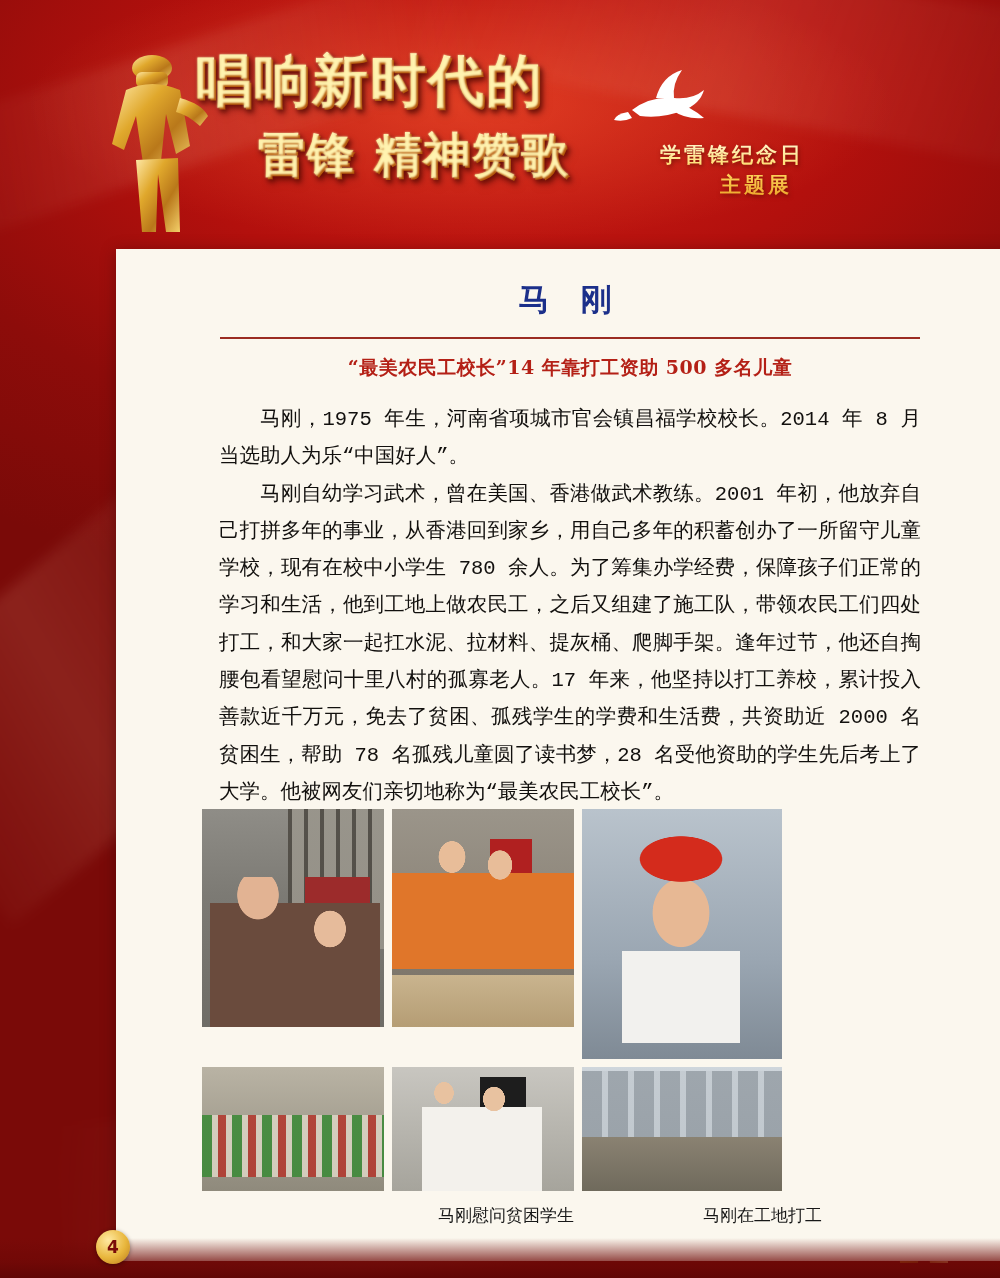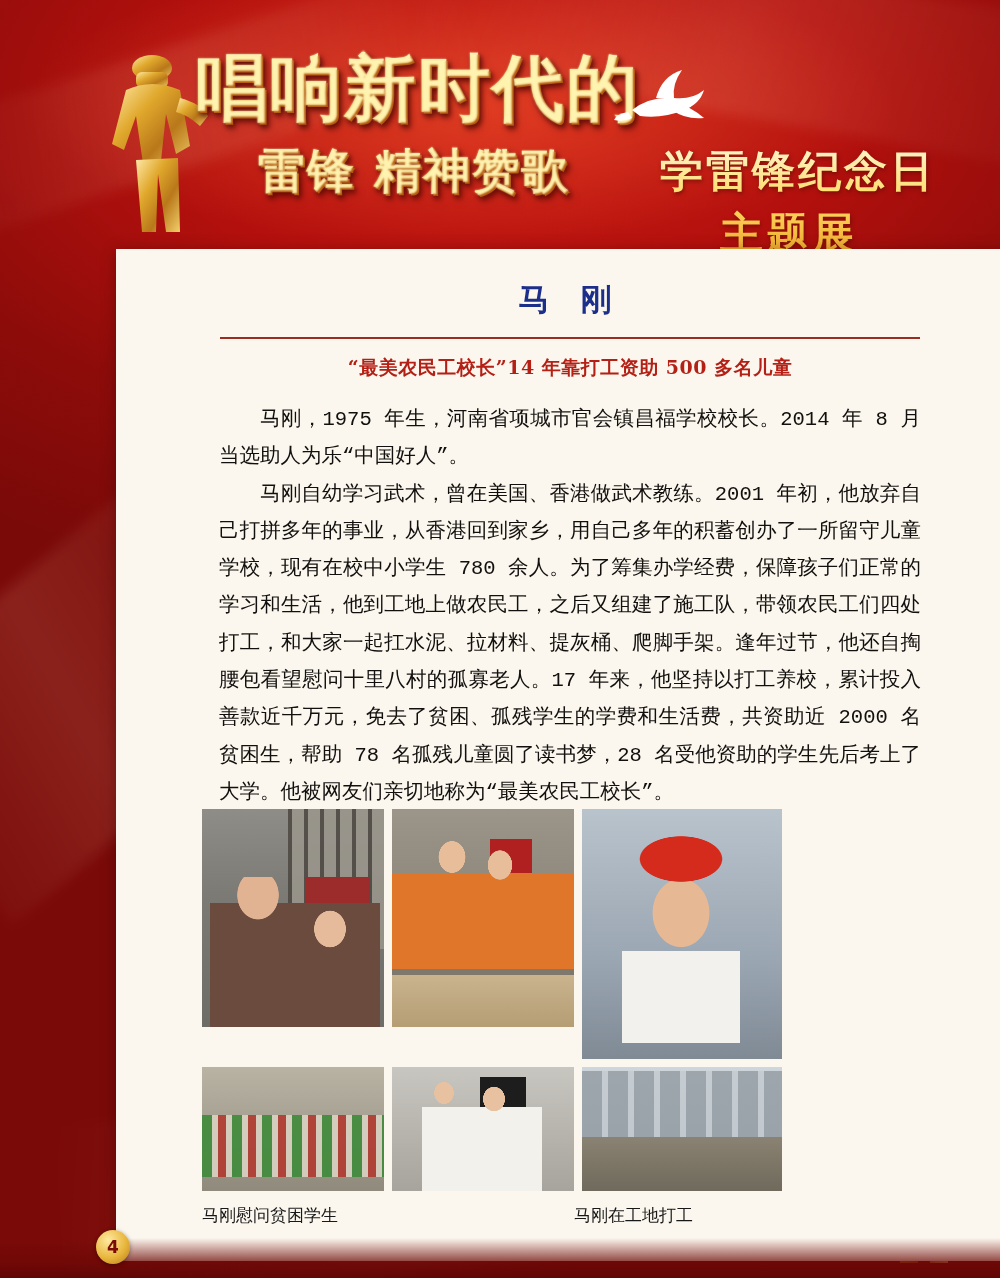--- a/index.html
+++ b/index.html
@@ -67,21 +67,21 @@
     color: #ffe07a;
     font-family: "DejaVu Serif", serif;
     font-weight: bold;
     letter-spacing: 2px;
     text-shadow:
       0 0 2px #fff3b0,
       2px 2px 0 #b3560a,
       3px 4px 6px rgba(60,0,0,0.55);
   }
   .title-line1 {
-    font-size: 72px;
+    font-size: 56px;
     line-height: 1.0;
     background: linear-gradient(180deg, #fff6c8 0%, #ffd760 42%, #f0a32a 75%, #ffeaa0 100%);
     -webkit-background-clip: text;
     background-clip: text;
     color: transparent;
     -webkit-text-fill-color: transparent;
     filter: drop-shadow(2px 3px 2px rgba(90,10,0,.6));
   }
   .title-line2 {
     font-size: 47px;
@@ -102,21 +102,21 @@
     width: 110px; height: 70px;
   }
 
   .subtitle {
     position: absolute;
     left: 660px; top: 140px;
     width: 320px;
     text-align: left;
     font-family: "DejaVu Serif", serif;
     font-weight: bold;
-    font-size: 43px;
+    font-size: 21px;
     line-height: 1.45;
     background: linear-gradient(180deg, #fff8d6 0%, #ffd960 50%, #eb9e22 100%);
     -webkit-background-clip: text;
     background-clip: text;
     color: transparent;
     -webkit-text-fill-color: transparent;
     filter: drop-shadow(1px 2px 2px rgba(90,10,0,.65));
     letter-spacing: 3px;
   }
   .subtitle .line2 { display: block; margin-left: 60px; }
@@ -184,21 +184,21 @@
   .cap-row {
     position: absolute;
     left: 86px; top: 955px;
     width: 620px;
     display: flex;
   }
   .cap {
     font-family: "DejaVu Sans", sans-serif;
     font-size: 17px;
     color: #181818;
-    text-align: left;
+    text-align: right;
   }
 
   
   .p1 { width: 182px; height: 218px; margin-right: 8px;
         background:
           linear-gradient(180deg, #8f8d87 0%, #7c7a74 40%, #6e6c66 100%);
   }
   .p1::before { 
     content:""; position:absolute; left:86px; top:0; width:96px; height:140px;
     background: repeating-linear-gradient(90deg,#4b4740 0 4px,#9a968c 4px 16px);

